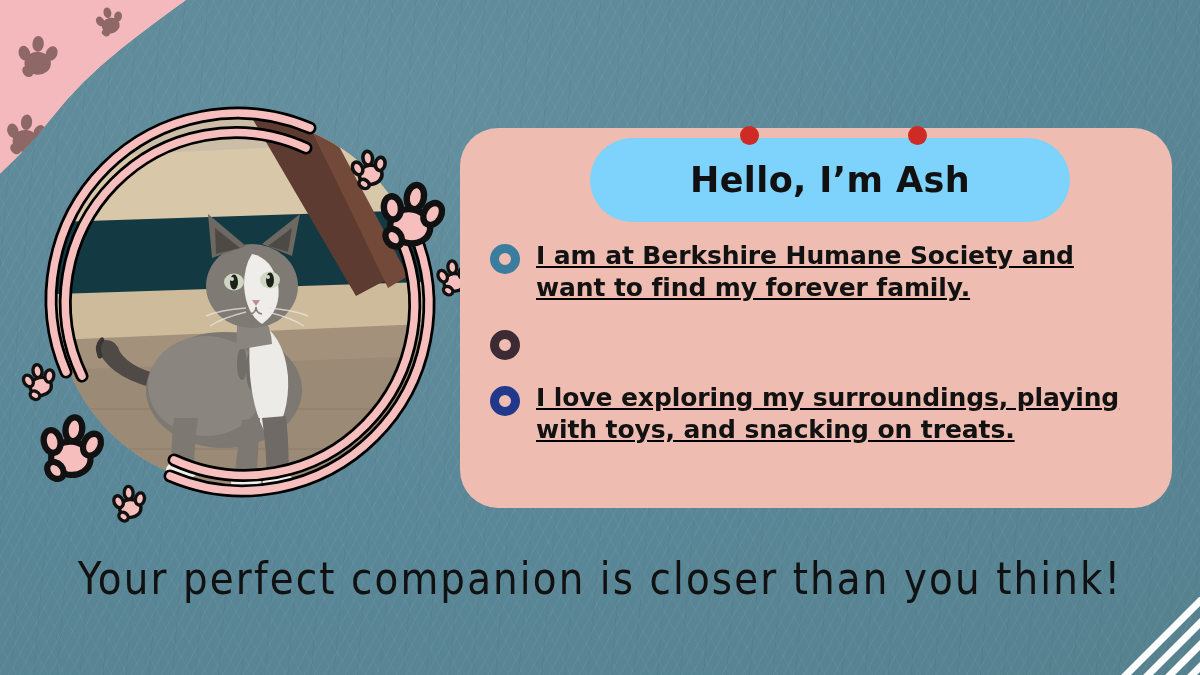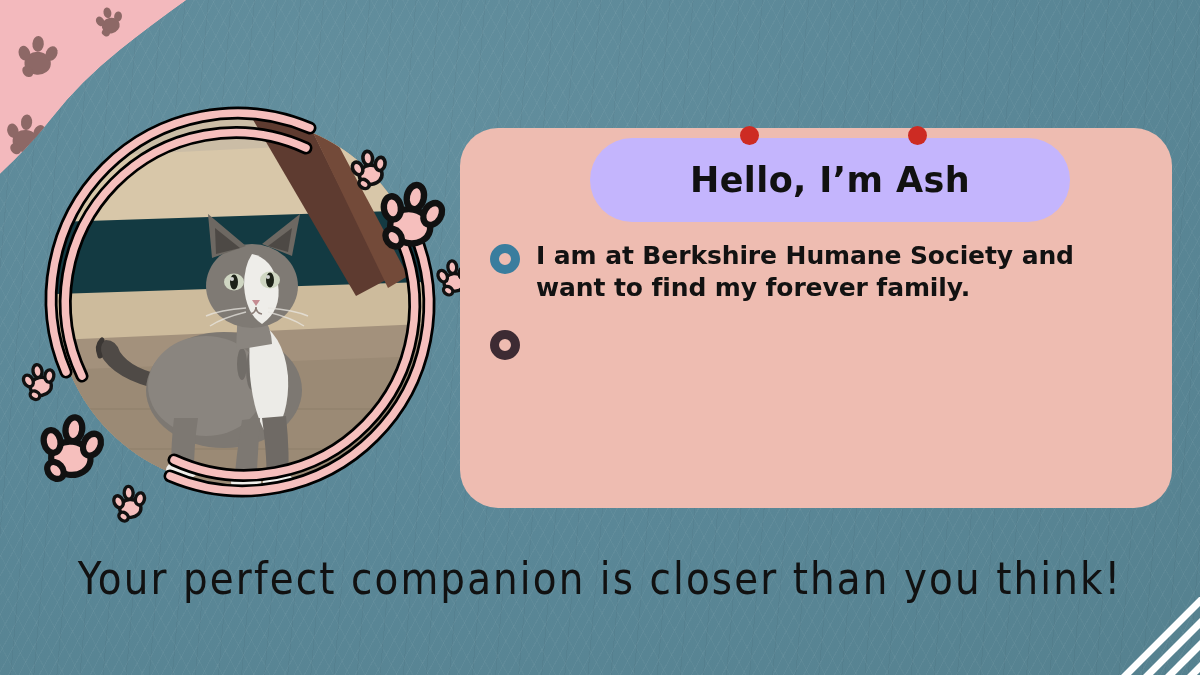--- a/index.html
+++ b/index.html
@@ -46,41 +46,41 @@
   
   .card{
     position:absolute; left:460px; top:128px;
     width:712px; height:380px;
     background:#eebcb1;
     border-radius:38px;
   }
   .title-pill{
     position:absolute; left:130px; top:10px;
     width:480px; height:84px;
-    background:#c4b5fd;
+    background:#7dd3fc;
     border-radius:44px;
     display:flex; align-items:center; justify-content:center;
   }
   .title-pill .ttl{
     font-family:"DejaVu Sans", sans-serif;
     font-weight:700;
     font-size:35px;
     letter-spacing:.4px;
     color:#111111;
     white-space:nowrap;
   }
   .dot{
     position:absolute; width:19px; height:19px; border-radius:50%;
     background:#cd2b23; top:-2px;
   }
   .dot.d1{ left:280px; }
   .dot.d2{ left:448px; }
 
   .bullets{
-    position:absolute; left:30px; top:112px; right:32px;
+    position:absolute; left:30px; top:112px; right:32px;text-decoration:underline;
   }
   .bullet{
     display:flex; align-items:flex-start;
     margin-bottom:22px;
   }
   .bullet:last-child{ margin-bottom:0; }
   .marker{
     flex:0 0 auto;
     width:30px; height:30px;
     border-radius:50%;
@@ -287,20 +287,24 @@
 
       <div class="bullet">
         <span class="marker" style="border-color:#3a7d9e;"></span>
         <span class="btext">I am at Berkshire Humane Society and want to find my forever family.</span>
       </div>
 
       <div class="bullet">
         <span class="marker" style="border-color:#3d2b33;"></span>
       </div>
 
+      <div class="bullet">
+        <span class="marker" style="border-color:#22388c;"></span>
+        <span class="btext">I love exploring my surroundings, playing with toys, and snacking on treats.</span>
+      </div>
 
     </div>
   </div>
 
   <div class="tagline">Your perfect companion is closer than you think!</div>
 
   <svg class="corner-stripes" viewBox="0 0 140 78">
     <g stroke="#ffffff" stroke-width="7" stroke-linecap="butt">
       <path d="M 58 86 L 146 -2"></path>
       <path d="M 76 90 L 164 2"></path>

